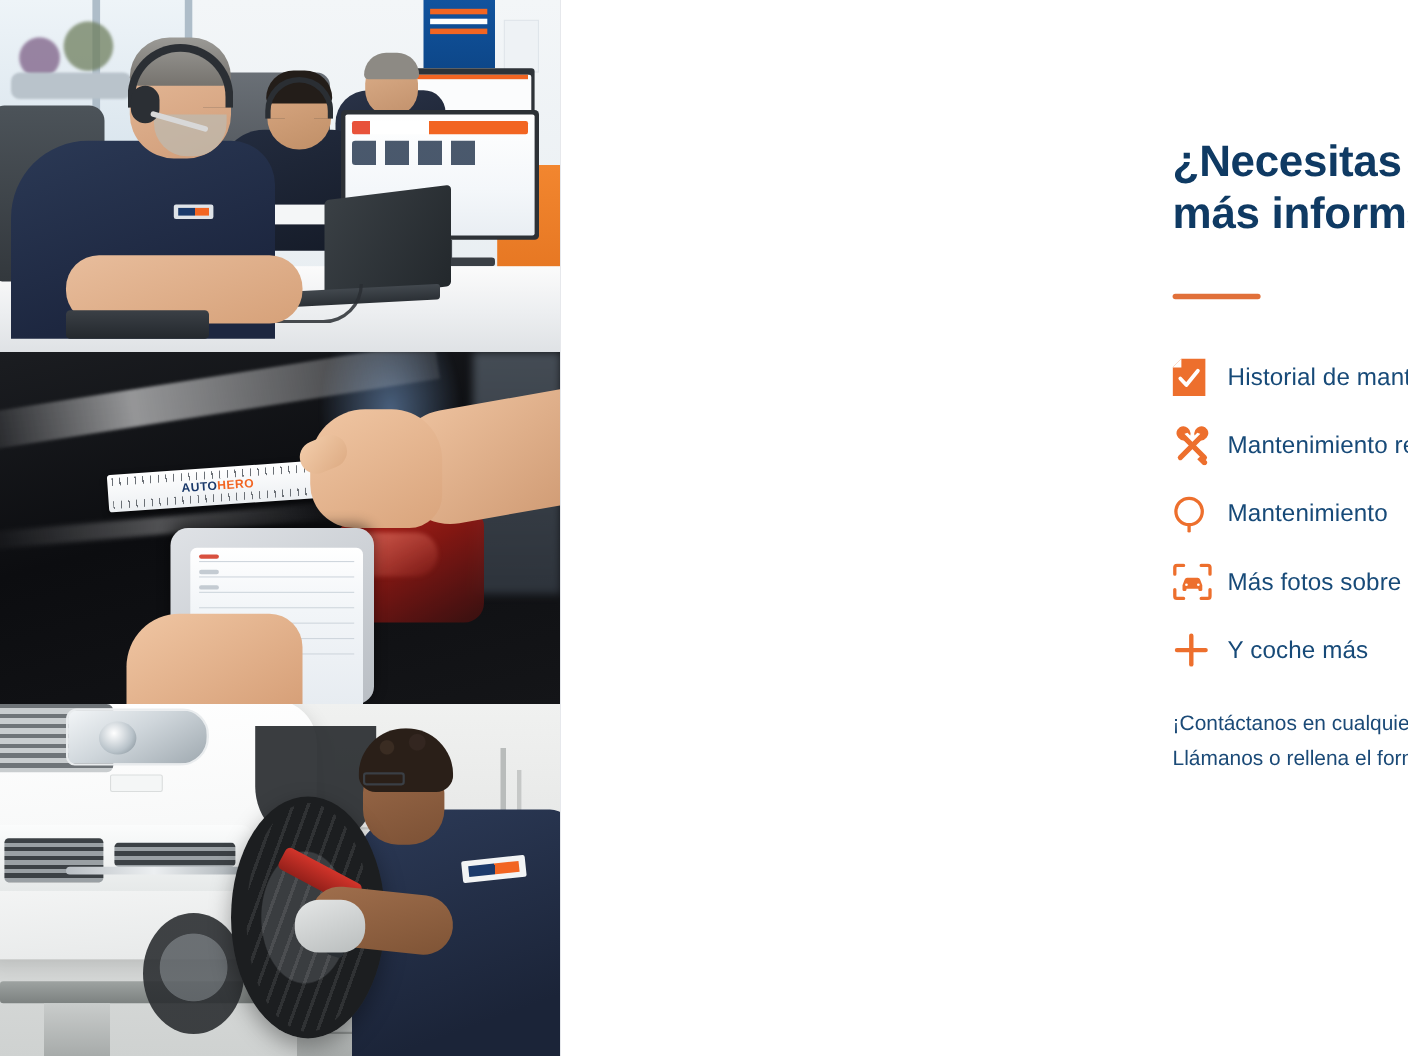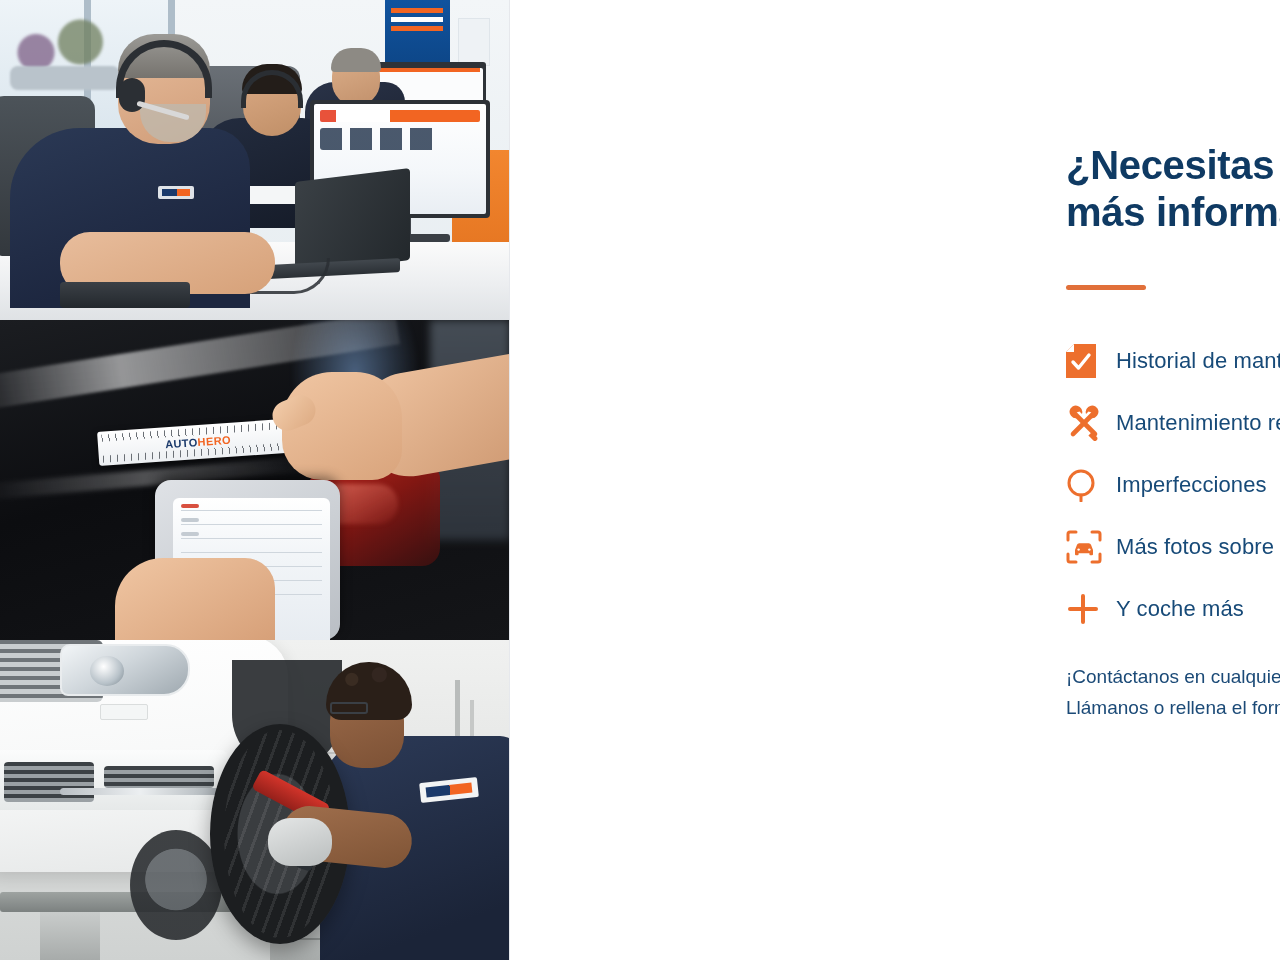--- a/index.html
+++ b/index.html
@@ -204,21 +204,21 @@
     background:linear-gradient(180deg,#d2342a,#94201a);}
   .p3 .badge{position:absolute;left:420px;top:140px;width:58px;height:20px;border-radius:2px;background:#f2f4f5;transform:rotate(-6deg);}
   .p3 .badge:after{content:"";position:absolute;inset:5px 6px;
     background:linear-gradient(90deg,#1b3a6b 0 52%,#f26522 52% 100%);}
   .p3 .watch{position:absolute;left:300px;top:198px;width:16px;height:32px;border-radius:4px;background:#2a2f34;transform:rotate(18deg);}
   .p3 .poster{position:absolute;left:336px;top:118px;width:34px;height:52px;
     background:linear-gradient(180deg,#e76d6d 0 14%,#ecb85a 14% 30%,#7dc88a 30% 50%,#6aa7dd 50% 72%,#b98ed4 72% 100%);opacity:.85;}
   .p3 .yellow{position:absolute;left:470px;top:200px;width:22px;height:48px;border-radius:3px;background:#e9c23c;}
 
   
-  .content { position:relative; flex:1; height:844px; background:#ffffff;margin-top:18px; }
+  .content { position:relative; flex:1; height:844px; background:#ffffff; }
 
   .headline {
     position:absolute; left:556px; top:124px; width:440px;
     font-size:40px; line-height:1.18; font-weight:bold;
     color:#0f3a63; letter-spacing:-.3px;
   }
   .headline span { display:block; }
 
   .divider {
     position:absolute; left:556px; top:267px;
@@ -386,21 +386,21 @@
         <div class="flabel">Mantenimiento realizado</div>
       </div>
 
       <div class="feature">
         <div class="ficon">
           <svg width="32" height="34" viewBox="0 0 32 34" aria-hidden="true">
             <circle cx="15" cy="15" r="12" stroke="#ED6F2D" stroke-width="3" fill="none"></circle>
             <line x1="15" y1="27" x2="15" y2="33" stroke="#ED6F2D" stroke-width="3" stroke-linecap="round"></line>
           </svg>
         </div>
-        <div class="flabel">Imperfecciones</div>
+        <div class="flabel">Mantenimiento</div>
       </div>
 
       <div class="feature">
         <div class="ficon">
           <svg width="36" height="34" viewBox="0 0 36 34" aria-hidden="true">
             <g stroke="#ED6F2D" stroke-width="3" fill="none" stroke-linecap="round">
               <path d="M2 10 V4 a2 2 0 0 1 2 -2 h6"></path>
               <path d="M34 10 V4 a2 2 0 0 0 -2 -2 h-6"></path>
               <path d="M2 24 v6 a2 2 0 0 0 2 2 h6"></path>
               <path d="M34 24 v6 a2 2 0 0 1 -2 2 h-6"></path>

